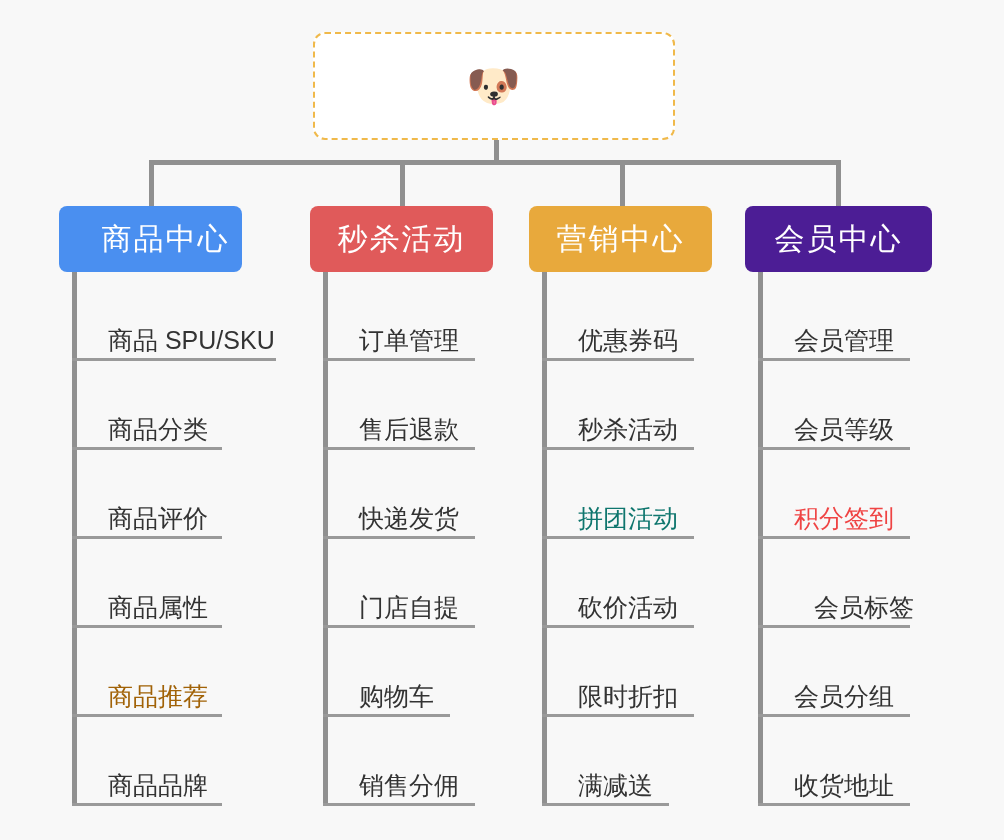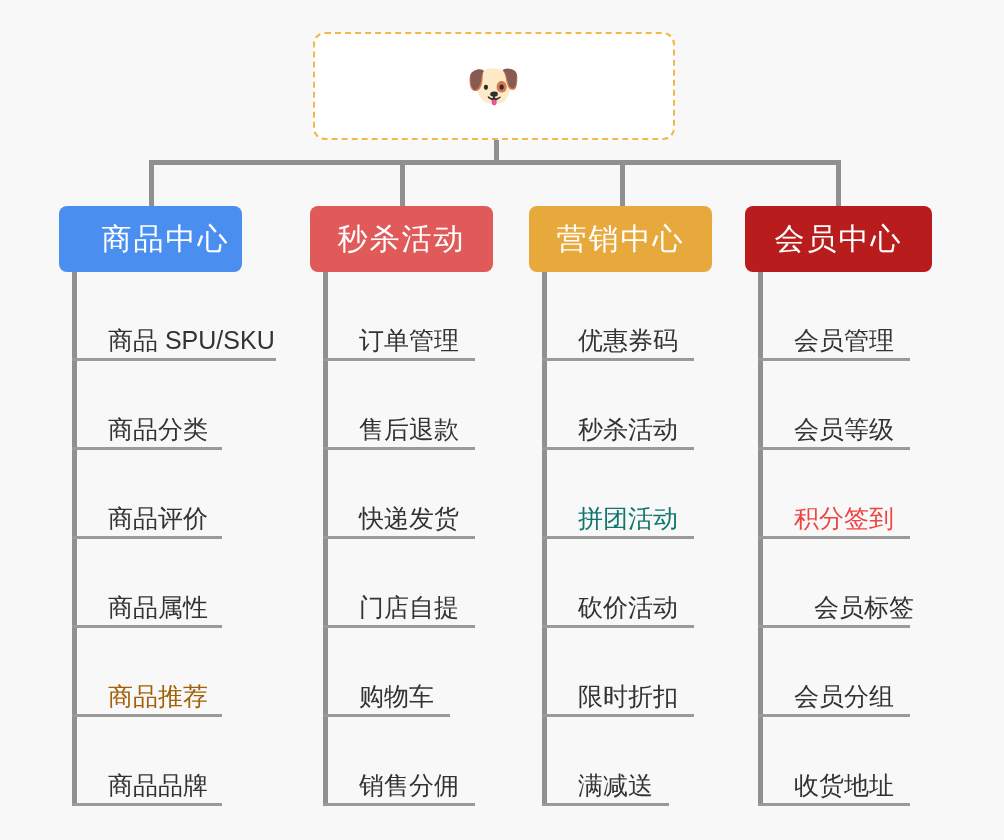--- a/index.html
+++ b/index.html
@@ -253,21 +253,21 @@
         <span class="item-rule" style="width: 152px; background: rgb(154, 154, 154);"></span>
       </div>
       <div class="item">
         <span class="item-text" style="color: rgb(51, 51, 51);">满减送</span>
         <span class="item-rule" style="width: 127px; background: rgb(154, 154, 154);"></span>
       </div>
     </div>
   </div>
 
   <div class="branch branch-4">
-    <div class="cat-box" style="background: #b91c1c;">
+    <div class="cat-box" style="background: #4c1d95;">
       <span class="cat-label">会员中心</span>
     </div>
     <div class="spine" style="height: 534px; background: rgb(144, 144, 144);"></div>
     <div class="items">
       <div class="item">
         <span class="item-text" style="color: rgb(51, 51, 51);">会员管理</span>
         <span class="item-rule" style="width: 152px; background: rgb(154, 154, 154);"></span>
       </div>
       <div class="item">
         <span class="item-text" style="color: rgb(51, 51, 51);">会员等级</span>

